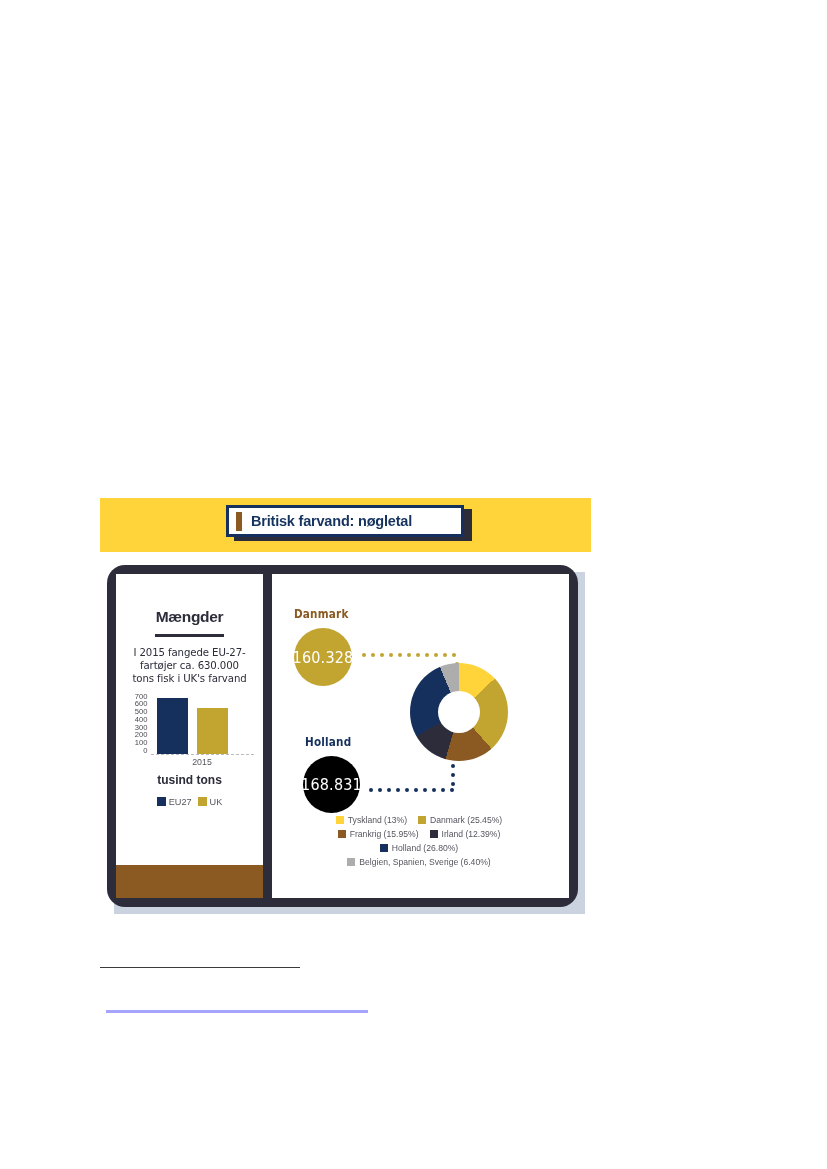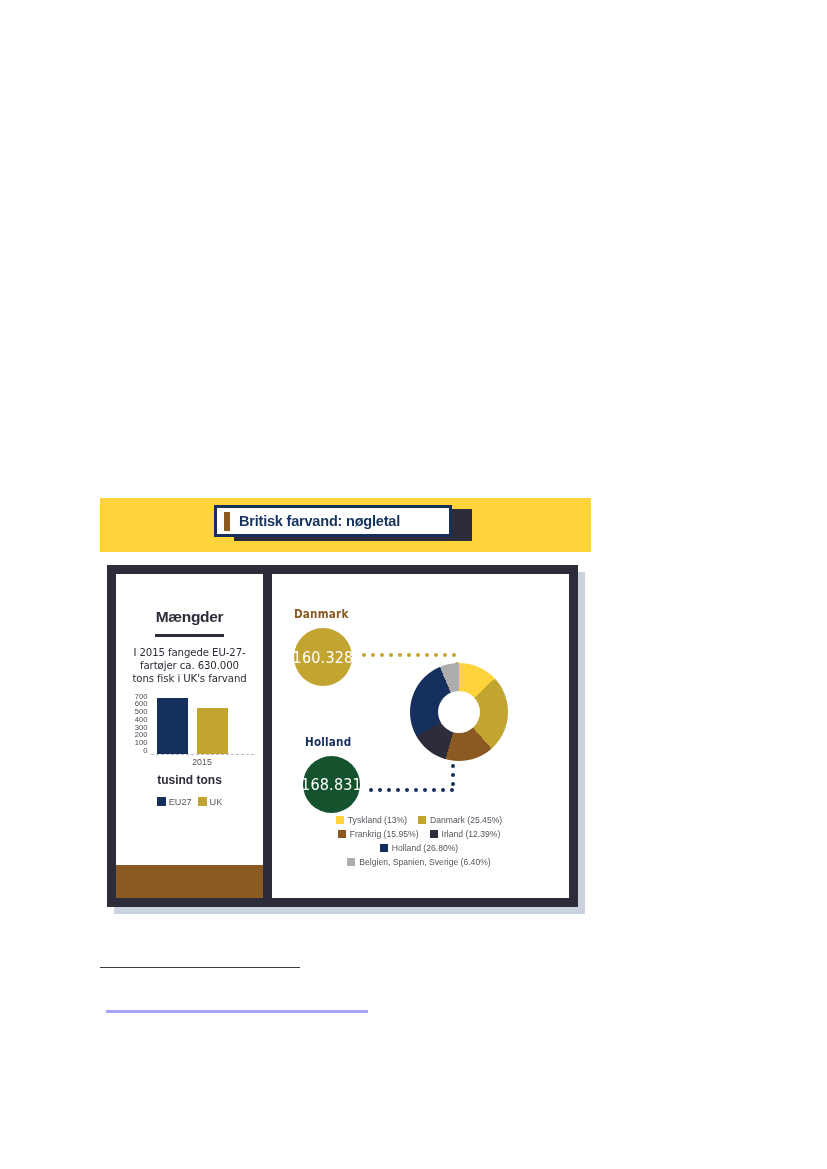--- a/index.html
+++ b/index.html
@@ -27,21 +27,21 @@
   #title-box-shadow {
     position: absolute;
     left: 234px;
     top: 509px;
     width: 238px;
     height: 32px;
     background: #2c2c3a;
   }
   #title-box {
     position: absolute;
-    left: 214px;
+    left: 226px;
     top: 505px;
     width: 238px;
     height: 32px;
     background: #ffffff;
     border: 3px solid #15305c;
     box-sizing: border-box;
     display: flex;
     align-items: center;
   }
   #title-accent-bar {
@@ -73,20 +73,21 @@
     position: absolute;
     left: 107px;
     top: 565px;
     width: 471px;
     height: 342px;
     background: #2c2c3a;
     box-sizing: border-box;
     padding: 9px;
     display: flex;
     gap: 9px;
+    border-radius: 18px;
   }
 
   
   #left-panel {
     width: 147px;
     background: #ffffff;
     position: relative;
     display: flex;
     flex-direction: column;
     align-items: center;
@@ -241,21 +242,21 @@
     top: 54px;
     width: 58px;
     height: 58px;
     background: #c2a431;
   }
   #bubble-holland {
     left: 31px;
     top: 182px;
     width: 57px;
     height: 57px;
-    background: #14532d;
+    background: #000000;
   }
 
   .connector { position: absolute; }
   .dot { position: absolute; width: 4px; height: 4px; border-radius: 50%; }
 
   #donut-wrap {
     position: absolute;
     left: 138px;
     top: 89px;
     width: 98px;

